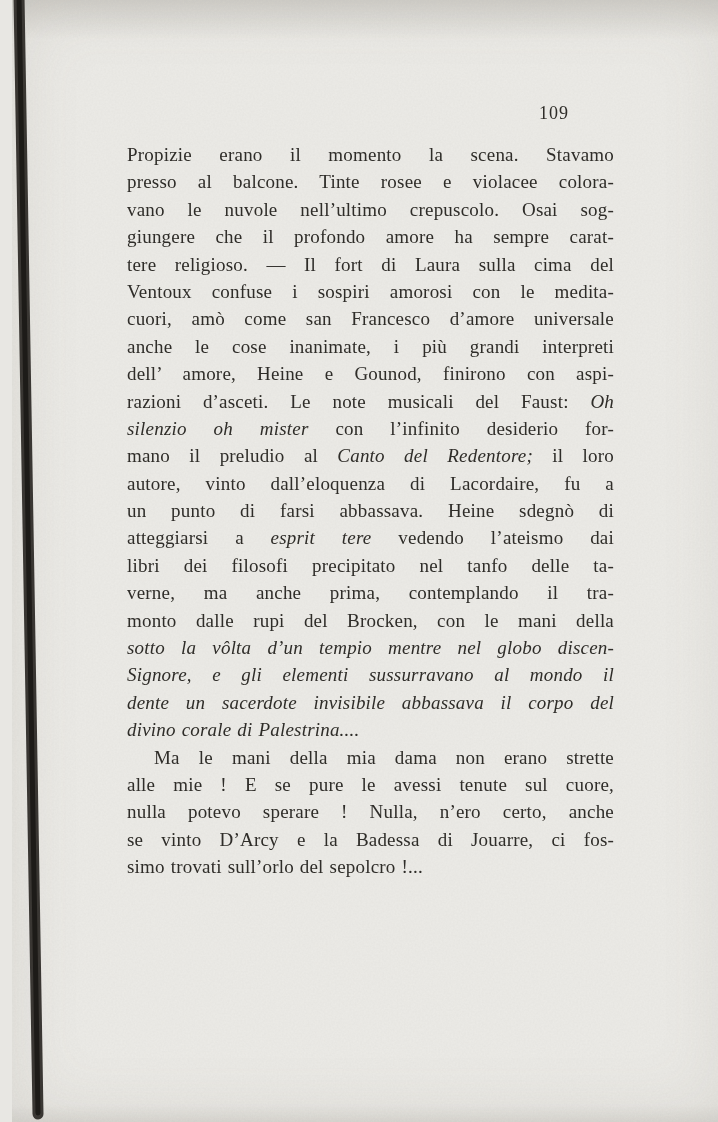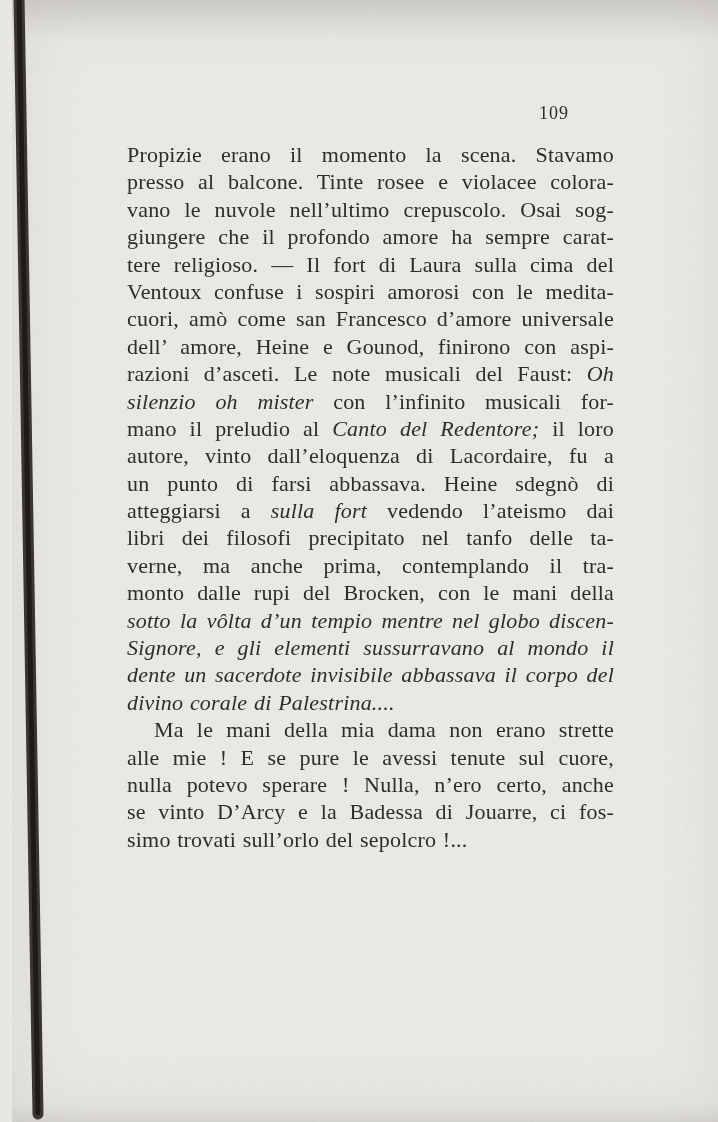--- a/index.html
+++ b/index.html
@@ -58,21 +58,21 @@
     letter-spacing: 1px;
     color: var(--ink, #2f2d29);
   }
   #text-block {
     position: absolute;
     left: 115px;
     top: 141px;
     width: 487px;
   }
   .line {
-    font-size: 22px;
+    font-size: 19px;
     line-height: 27.4px;
     height: 27.4px;
     letter-spacing: 0.2px;
     word-spacing: 1px;
     text-align: justify;
     text-align-last: justify;
     white-space: normal;
     overflow: visible;
   }
   .line.no-just {
@@ -102,27 +102,28 @@
   <div id="page-number">109</div>
 
   <div id="text-block">
       <div class="line"><span>Propizie erano il momento la scena. Stavamo</span></div>
       <div class="line"><span>presso al balcone. Tinte rosee e violacee colora-</span></div>
       <div class="line"><span>vano le nuvole nell’ultimo crepuscolo. Osai sog-</span></div>
       <div class="line"><span>giungere che il profondo amore ha sempre carat-</span></div>
       <div class="line"><span>tere religioso. — Il fort di Laura sulla cima del</span></div>
       <div class="line"><span>Ventoux confuse i sospiri amorosi con le medita-</span></div>
       <div class="line"><span>cuori, amò come san Francesco d’amore universale</span></div>
+      <div class="line"><span>anche le cose inanimate, i più grandi interpreti</span></div>
       <div class="line"><span>dell’ amore, Heine e Gounod, finirono con aspi-</span></div>
       <div class="line"><span>razioni d’asceti. Le note musicali del Faust: </span><span class="it">Oh</span></div>
-      <div class="line"><span class="it">silenzio oh mister</span><span> con l’infinito musicali for-</span></div>
+      <div class="line"><span class="it">silenzio oh mister</span><span> con l’infinito desiderio for-</span></div>
       <div class="line"><span>mano il preludio al </span><span class="it">Canto del Redentore;</span><span> il loro</span></div>
       <div class="line"><span>autore, vinto dall’eloquenza di Lacordaire, fu a</span></div>
       <div class="line"><span>un punto di farsi abbassava. Heine sdegnò di</span></div>
-      <div class="line"><span>atteggiarsi a </span><span class="it">sulla fort</span><span> vedendo l’ateismo dai</span></div>
+      <div class="line"><span>atteggiarsi a </span><span class="it">esprit tere</span><span> vedendo l’ateismo dai</span></div>
       <div class="line"><span>libri dei filosofi precipitato nel tanfo delle ta-</span></div>
       <div class="line"><span>verne, ma anche prima, contemplando il tra-</span></div>
       <div class="line"><span>monto dalle rupi del Brocken, con le mani della</span></div>
       <div class="line"><span class="it">sotto la vôlta d’un tempio mentre nel globo discen-</span></div>
       <div class="line"><span class="it">Signore, e gli elementi sussurravano al mondo il</span></div>
       <div class="line"><span class="it">dente un sacerdote invisibile abbassava il corpo del</span></div>
       <div class="line no-just"><span class="it">divino corale di Palestrina....</span></div>
       <div class="line indent"><span>Ma le mani della mia dama non erano strette</span></div>
       <div class="line"><span>alle mie ! E se pure le avessi tenute sul cuore,</span></div>
       <div class="line"><span>nulla potevo sperare ! Nulla, n’ero certo, anche</span></div>

